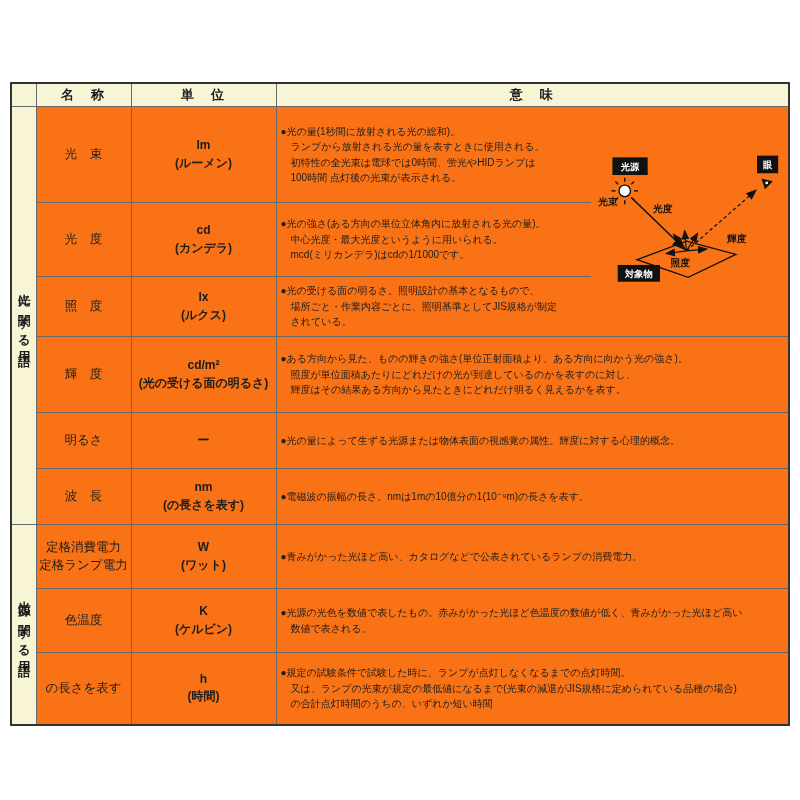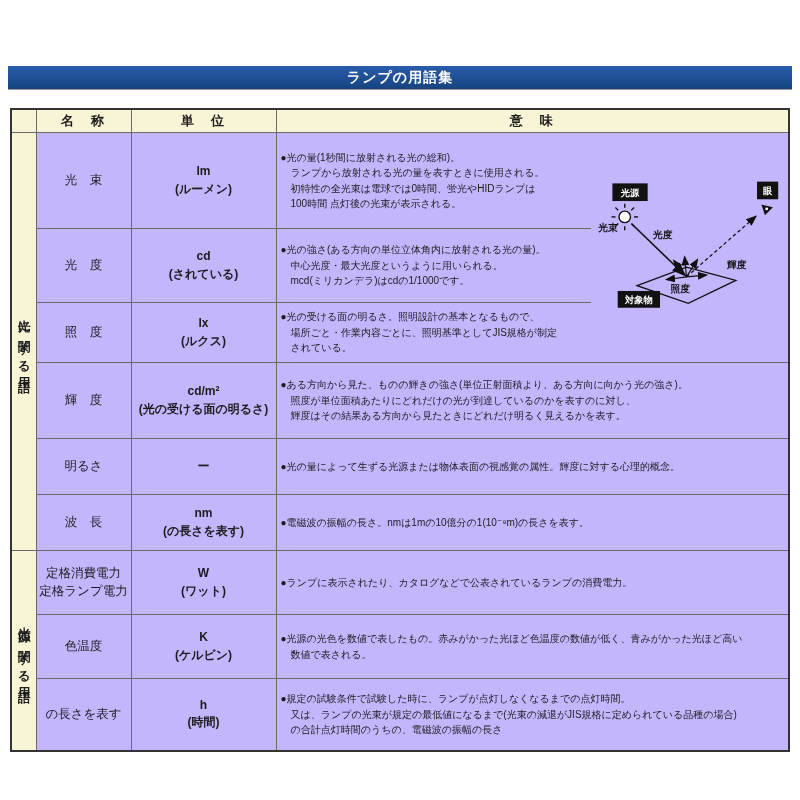--- a/index.html
+++ b/index.html
@@ -16,25 +16,25 @@
   .titlebar{
     position:absolute; left:8px; top:66px; width:784px; height:23px;
     background:linear-gradient(#2a5cab,#16437f);
     border-bottom:1px solid #9a9a9a;
     color:#ffffff; font-weight:bold; font-size:14px;
     text-align:center; line-height:23px; letter-spacing:1px;
   }
 
   
   table.glossary{
-    position:absolute; left:10px; top:108px;
+    position:absolute; left:10px; top:82px;
     width:780px; height:641px;
     border-collapse:collapse; table-layout:fixed;
     border:2px solid #333333;
-    background:#c4b5fd;
+    background:#f97316;
   }
   .glossary th, .glossary td{
     border:1px solid #6a6a6a;
     vertical-align:middle;
     color:#1c1c1c;
   }
   .glossary thead th{
     background:#f8f4d6;
     font-size:13px; font-weight:bold; letter-spacing:2px;
     text-align:center; height:22px; padding:0;
@@ -71,21 +71,20 @@
   
   .diag-svg text{ font-family:"Liberation Sans","DejaVu Sans",sans-serif; }
   .dlabel{ font-size:11px; fill:#111; font-weight:bold; }
   .dbox-text{ font-size:10.5px; fill:#fff; font-weight:bold; }
 </style>
 </head>
 <body>
 
 <div class="page">
 
-  <div class="titlebar">ランプの用語集</div>
 
   <table class="glossary">
     <colgroup>
       <col class="c-sec">
         <col class="c-name">
         <col class="c-unit">
         <col class="c-mean">
         <col class="c-diag">
     </colgroup>
     <thead>
@@ -156,21 +155,21 @@
             <text class="dlabel" x="88" y="131">照度</text>
 
             <rect x="28" y="130" width="48" height="19" fill="#111"></rect>
             <text class="dbox-text" x="52" y="143.5" text-anchor="middle">対象物</text>
           </svg>
         </td>
       </tr>
       <tr style="height:74px;">
         <td class="name">光　度</td>
         <td class="unit">cd
-(されている)</td>
+(カンデラ)</td>
         <td class="meaning no-right">●光の強さ(ある方向の単位立体角内に放射される光の量)。
 中心光度・最大光度というように用いられる。
 mcd(ミリカンデラ)はcdの1/1000です。</td>
       </tr>
       <tr style="height:60px;">
         <td class="name">照　度</td>
         <td class="unit">lx
 (ルクス)</td>
         <td class="meaning no-right">●光の受ける面の明るさ。照明設計の基本となるもので、
 場所ごと・作業内容ごとに、照明基準としてJIS規格が制定
@@ -194,33 +193,33 @@
         <td class="unit">nm
 (の長さを表す)</td>
         <td class="meaning" colspan="2">●電磁波の振幅の長さ。nmは1mの10億分の1(10⁻⁹m)の長さを表す。</td>
       </tr>
       <tr style="height:64px;">
         <td class="section" rowspan="3">光源に関する用語</td>
         <td class="name">定格消費電力
 定格ランプ電力</td>
         <td class="unit">W
 (ワット)</td>
-        <td class="meaning" colspan="2">●ランプに表示されたり、カタログなどで公表されているランプの消費電力。</td>
+        <td class="meaning" colspan="2">●青みがかった光ほど高い、カタログなどで公表されているランプの消費電力。</td>
       </tr>
       <tr style="height:64px;">
         <td class="name">色温度</td>
         <td class="unit">K
 (ケルビン)</td>
         <td class="meaning" colspan="2">●光源の光色を数値で表したもの。赤みがかった光ほど色温度の数値が低く、青みがかった光ほど高い
 数値で表される。</td>
       </tr>
       <tr style="height:72px;">
         <td class="name">の長さを表す</td>
         <td class="unit">h
 (時間)</td>
         <td class="meaning" colspan="2">●規定の試験条件で試験した時に、ランプが点灯しなくなるまでの点灯時間。
 又は、ランプの光束が規定の最低値になるまで(光束の減退がJIS規格に定められている品種の場合)
-の合計点灯時間のうちの、電磁波の振幅の長さ</td>
+の合計点灯時間のうちの、いずれか短い時間</td>
       </tr>
     </tbody>
   </table>
 
 </div>
 
 </body></html>

